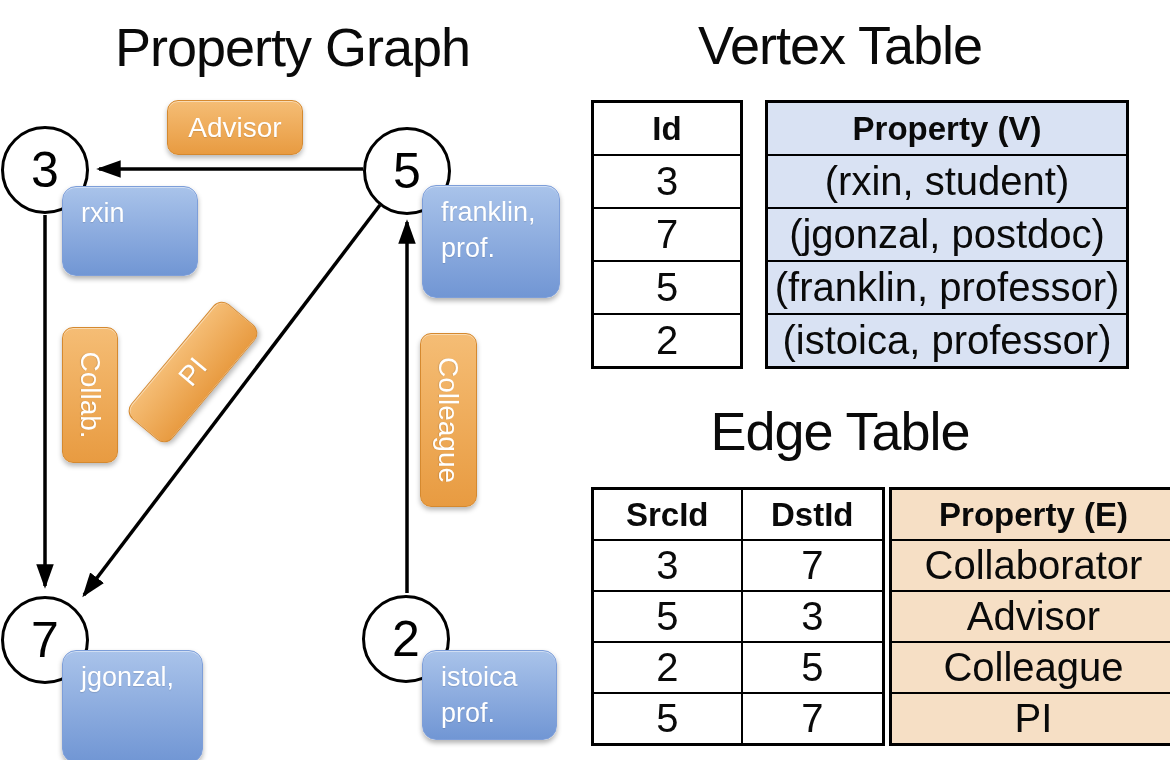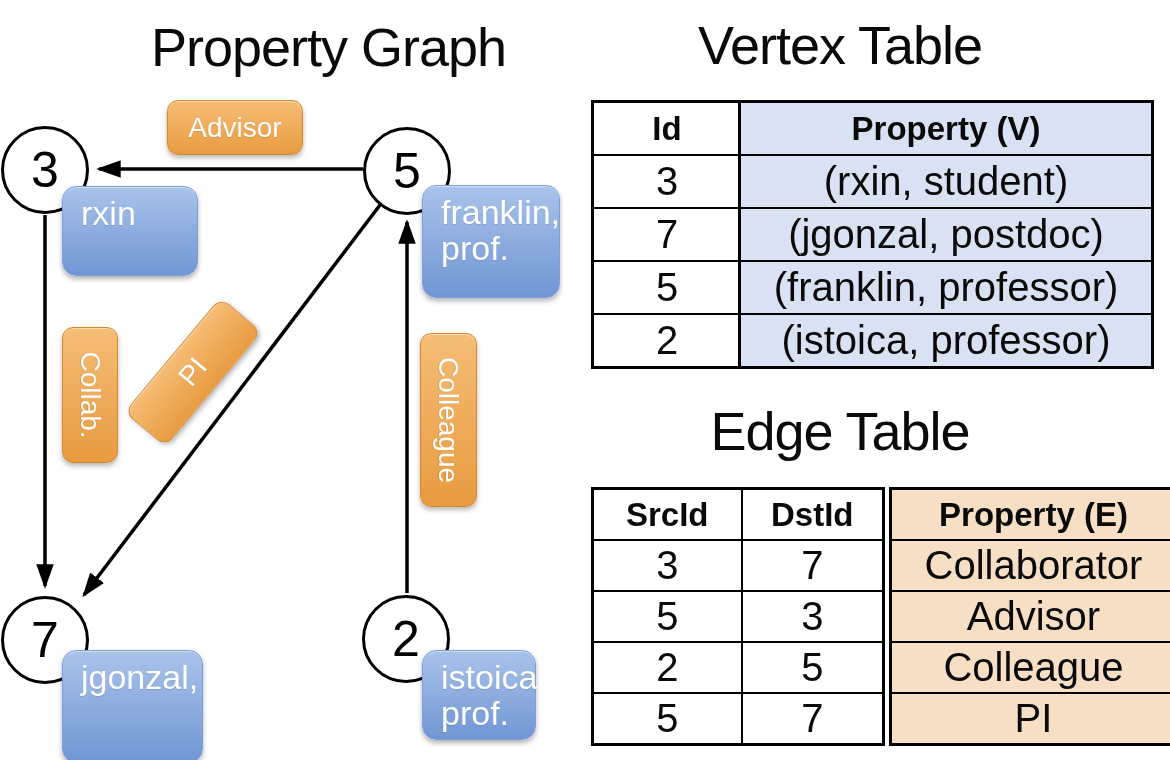--- a/index.html
+++ b/index.html
@@ -9,21 +9,21 @@
     color: #000;
   }
   .stage { position: absolute; inset: 0; }
 
   
   .big-title {
     position: absolute; text-align: center;
     font-size: 54px; font-weight: 400; letter-spacing: -1px; color: #0a0a0a;
     white-space: nowrap;
   }
-  #title-graph  { left: 0px;   top: 16px;  width: 585px; padding-left: 36px; }
+  #title-graph  { left: 0px;   top: 16px;  width: 585px; }
   #title-vertex { left: 585px; top: 14px;  width: 510px; }
   #title-edge   { left: 585px; top: 400px; width: 510px; }
 
   
   svg.edges { position: absolute; left: 0; top: 0; z-index: 1; }
   svg.edges line { stroke: #000; stroke-width: 3.5; }
 
   
   .vcircle {
     position: absolute; width: 88px; height: 88px; box-sizing: border-box;
@@ -35,28 +35,28 @@
   #circle-5 { left: 363px; top: 127px; }
   #circle-7 { left: 1px;   top: 596px; }
   #circle-2 { left: 362px; top: 595px; }
 
   
   .vbox {
     position: absolute; box-sizing: border-box; z-index: 3;
     background: linear-gradient(180deg, var(--blue-top, #a9c3ea), var(--blue-bottom, #7196d4));
     border: 1px solid #7d9ed9; border-radius: 14px;
     padding: 8px 10px 0 18px;
-    color: #fff; font-size: 34px; line-height: 36px;
+    color: #fff; font-size: 27px; line-height: 36px;
     box-shadow: 0 3px 5px rgba(0,0,0,0.30), inset 0 1px 0 rgba(255,255,255,0.45);
     text-shadow: 0 1px 1px rgba(0,0,0,0.12);
   }
   #vbox-3 { left: 62px;  top: 186px; width: 136px; height: 90px; }
   #vbox-5 { left: 422px; top: 185px; width: 138px; height: 113px; }
   #vbox-7 { left: 62px;  top: 650px; width: 141px; height: 113px; }
-  #vbox-2 { left: 422px; top: 650px; width: 114px; height: 90px; }
+  #vbox-2 { left: 422px; top: 650px; width: 135px; height: 90px; }
 
   
   .elabel {
     position: absolute; box-sizing: border-box; z-index: 3;
     background: linear-gradient(180deg, var(--orange-top, #f5bd75), var(--orange-bottom, #e89b41));
     border: 1px solid var(--orange-border, #d5892f); border-radius: 11px;
     display: flex; align-items: center; justify-content: center;
     color: #fff; font-size: 28px;
     box-shadow: 0 3px 5px rgba(0,0,0,0.28), inset 0 1px 0 rgba(255,255,255,0.45);
     text-shadow: 0 1px 1px rgba(0,0,0,0.12);
@@ -78,21 +78,21 @@
     border: 2px solid #000; text-align: center; vertical-align: middle;
     padding: 0; font-size: 40px; color: #0a0a0a; overflow: hidden; white-space: nowrap;
   }
   table.tbl td.th { font-weight: 700; font-size: 33px; }
   table.tbl td.num { font-size: 40px; }
   table.blue td  { background: var(--table-blue, #d9e2f3); }
   table.peach td { background: var(--table-peach, #f6dfc5); }
 
   
   #vtbl-id   { left: 591px; top: 100px; width: 152px; }
-  #vtbl-prop { left: 738px; top: 100px; width: 416px; }
+  #vtbl-prop { left: 765px; top: 100px; width: 364px; }
   #vtbl-id td, #vtbl-prop td { height: 51px; }
 
   
   #etbl-ids  { left: 591px; top: 487px; width: 291px; }
   #etbl-prop { left: 889px; top: 487px; width: 289px; }
   #etbl-ids td, #etbl-prop td { height: 49px; }
 </style>
 </head>
 <body>
 

